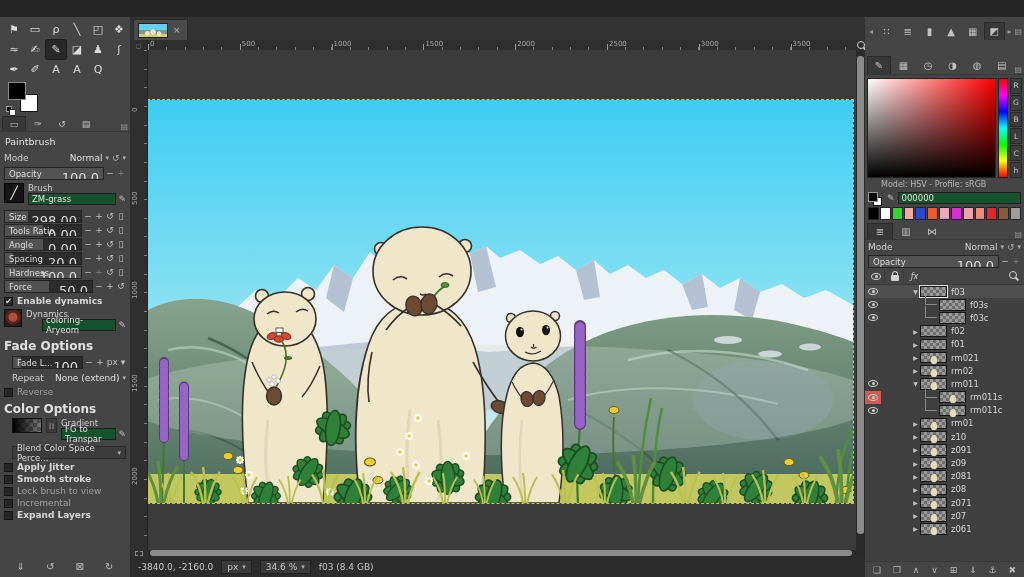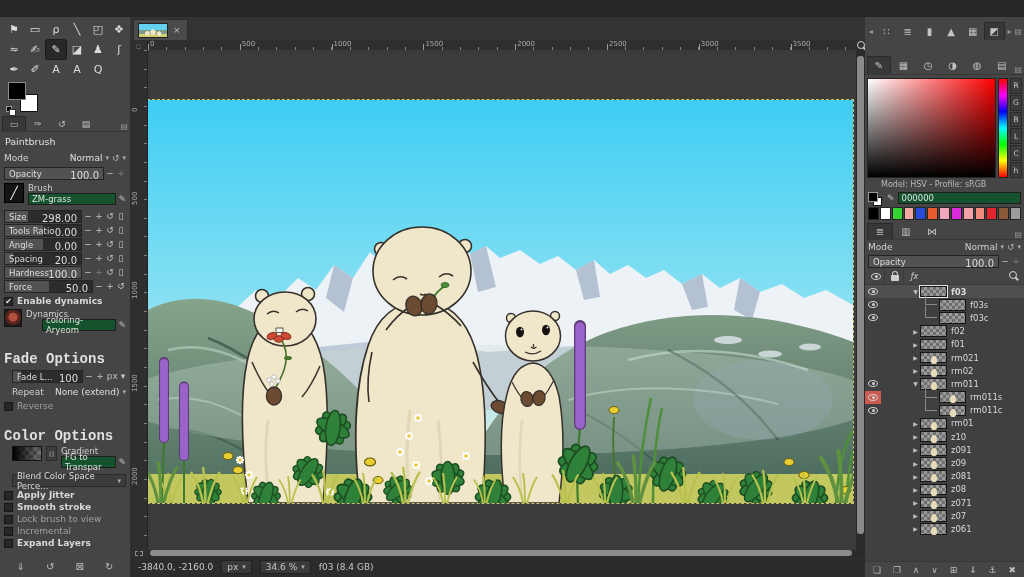--- a/index.html
+++ b/index.html
@@ -32,37 +32,37 @@
   .opt-title{font-size:9.5px;color:#e2e2e2;padding:1px 0 2px 1px;}
   .modrow{display:flex;align-items:center;gap:3px;height:13px;}
   .modrow .lab{color:#cfcfcf;}
   .modrow .val{margin-left:auto;color:#e0e0e0;}
   .arr{font-size:7px;color:#b0b0b0;}
   .rst{font-size:9px;color:#b0b0b0;}
   .srow{display:flex;align-items:center;gap:1px;height:14px;}
   .sbar{position:relative;flex:1;height:13px;background:#2c2c2c;border:1px solid #242424;overflow:hidden;}
   .sfill{position:absolute;left:0;top:0;bottom:0;background:#525252;}
   .slab{position:absolute;left:4px;top:1px;font-size:8.5px;color:#dedede;}
-  .sval{position:absolute;right:4px;top:2px;font-size:10px;color:#dedede;}
+  .sval{position:absolute;right:4px;top:2px;font-size:13px;color:#dedede;}
   .sbtn{width:10px;text-align:center;font-size:9px;color:#c2c2c2;flex:none;}
   .sbtn.dim{color:#7c7c7c;}
   .brushrow{display:flex;gap:4px;align-items:flex-start;height:24px;margin-top:1px;}
   .brushprev{width:20px;height:20px;background:#141414;border:1px solid #000;color:#eee;
     display:flex;align-items:center;justify-content:center;font-size:12px;}
   .brushcol{flex:1;}
   .brushcol .lab{font-size:8.5px;color:#cfcfcf;}
   .field{background:#14532d;border:1px solid #1e1e1e;height:12px;display:flex;align-items:center;
     padding:0 3px;font-size:8.5px;color:#e0e0e0;}
   .editbtn{font-size:9px;color:#c2c2c2;margin-left:2px;}
   .cbrow{display:flex;align-items:center;gap:4px;height:12px;}
   .cb{width:9px;height:9px;background:#262626;border:1px solid #171717;flex:none;
     display:flex;align-items:center;justify-content:center;font-size:8px;color:#e6e6e6;}
   .cbl{font-size:9px;color:#d8d8d8;font-weight:bold;}
   .cbl.dim{color:#a0a0a0;font-weight:normal;}
-  .sechead{font-size:14px;font-weight:bold;color:#e0e0e0;margin-top:14px;font-family:Liberation Mono, monospace;}
+  .sechead{font-size:12px;font-weight:bold;color:#e0e0e0;margin-top:2px;}
   .dynrow{display:flex;gap:4px;align-items:flex-start;height:26px;}
   .dynprev{width:18px;height:18px;border:1px solid #111;
     background:radial-gradient(circle at 50% 45%,#b05040 0 4px,#5c241c 5px 7px,#241d1d 8px);}
   .gradprev{width:30px;height:15px;border:1px solid #111;
     background:linear-gradient(90deg,#000 0%,rgba(0,0,0,0) 100%),
       repeating-conic-gradient(#777 0 25%,#555 0 50%);background-size:100% 100%,8px 8px;}
   .gradrev{width:11px;height:15px;border:1px solid #2a2a2a;background:#3c3c3c;color:#c2c2c2;
     font-size:6px;display:flex;align-items:center;justify-content:center;}
   .ddfield{display:flex;align-items:center;height:13px;background:#3c3c3c;border:1px solid #2a2a2a;
     padding:0 4px;font-size:8.5px;color:#dcdcdc;margin:0 0 0 8px;}
@@ -136,21 +136,21 @@
   .hexfield{flex:1;}
   .history{display:flex;gap:1px;height:15px;padding:1px 3px;}
   .hsw{flex:1;border:1px solid #242424;}
   .ltabs{display:flex;align-items:flex-end;height:17px;padding:0 2px;border-bottom:1px solid #383838;margin-top:2px;}
   .ltabs .dtab{width:26px;height:16px;font-size:10px;}
   .dockrow{display:flex;align-items:center;gap:3px;height:14px;padding:0 3px;}
   .lctrl{display:flex;align-items:center;gap:2px;height:17px;padding:0 3px;border-bottom:1px solid #3a3a3a;}
   .lcbtn{width:17px;height:14px;display:flex;align-items:center;justify-content:center;border-right:1px solid #3a3a3a;}
   .layers{flex:1;overflow:hidden;background:#404040;}
   .lrow{display:flex;align-items:center;height:13.2px;position:relative;}
-  .lrow.sel{background:#4f4f4f;font-weight:bold;}
+  .lrow.sel{background:#4f4f4f;}
   .eyecell{width:16px;height:13px;flex:none;display:flex;align-items:center;justify-content:center;}
   .eyecell.red{background:#cd5b52;}
   .eye{display:inline-block;width:10px;height:7px;border:1px solid #cfcfcf;border-radius:50%;position:relative;}
   .eye::after{content:"";position:absolute;left:2.5px;top:1px;width:3px;height:3px;border-radius:50%;background:#cfcfcf;}
   .exp{width:9px;font-size:6px;color:#c0c0c0;text-align:center;flex:none;}
   .conn{width:12px;height:12px;border-left:1px solid #8a8a8a;border-bottom:1px solid #8a8a8a;
     margin:-6px 2px 5px 0;flex:none;}
   .lthumb{width:27px;height:11.5px;flex:none;border:1px solid #161616;
     background:repeating-conic-gradient(#9a9a9a 0 25%,#6e6e6e 0 50%);background-size:6px 6px;position:relative;}
   .lthumb.fig::after{content:"";position:absolute;left:10px;top:3px;width:6px;height:8px;border-radius:50% 50% 30% 30%;background:#e6dcba;}

